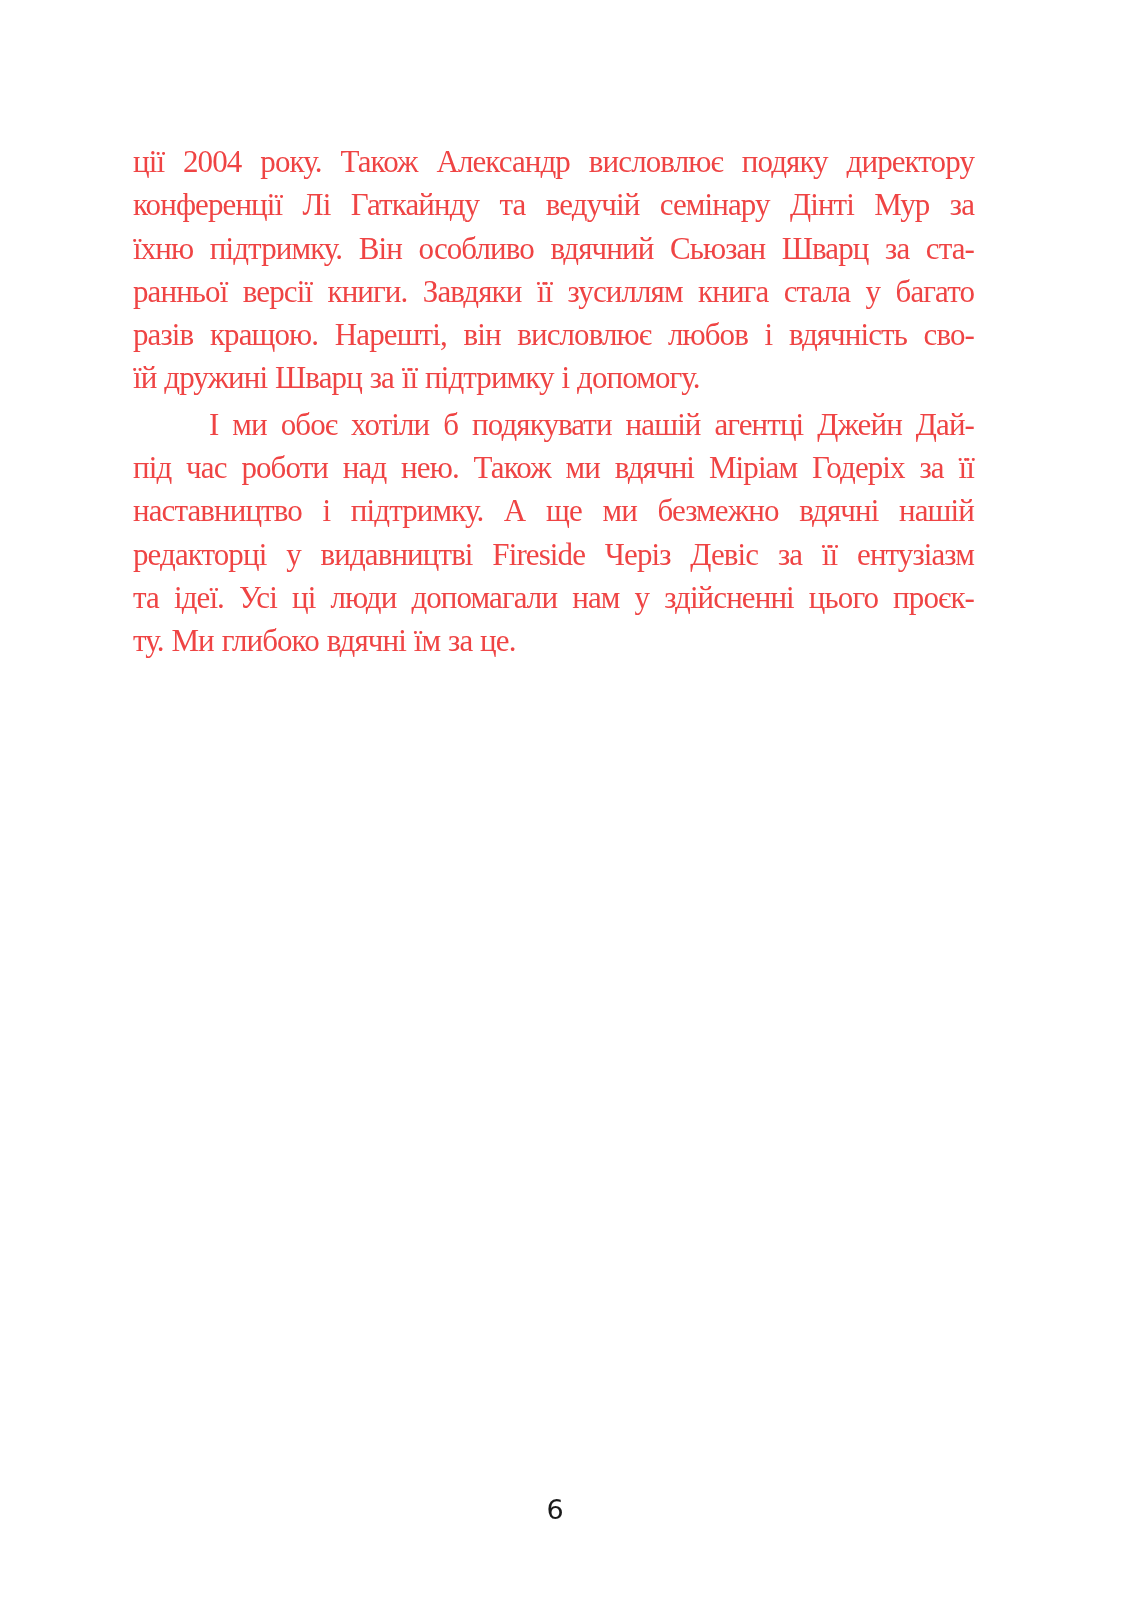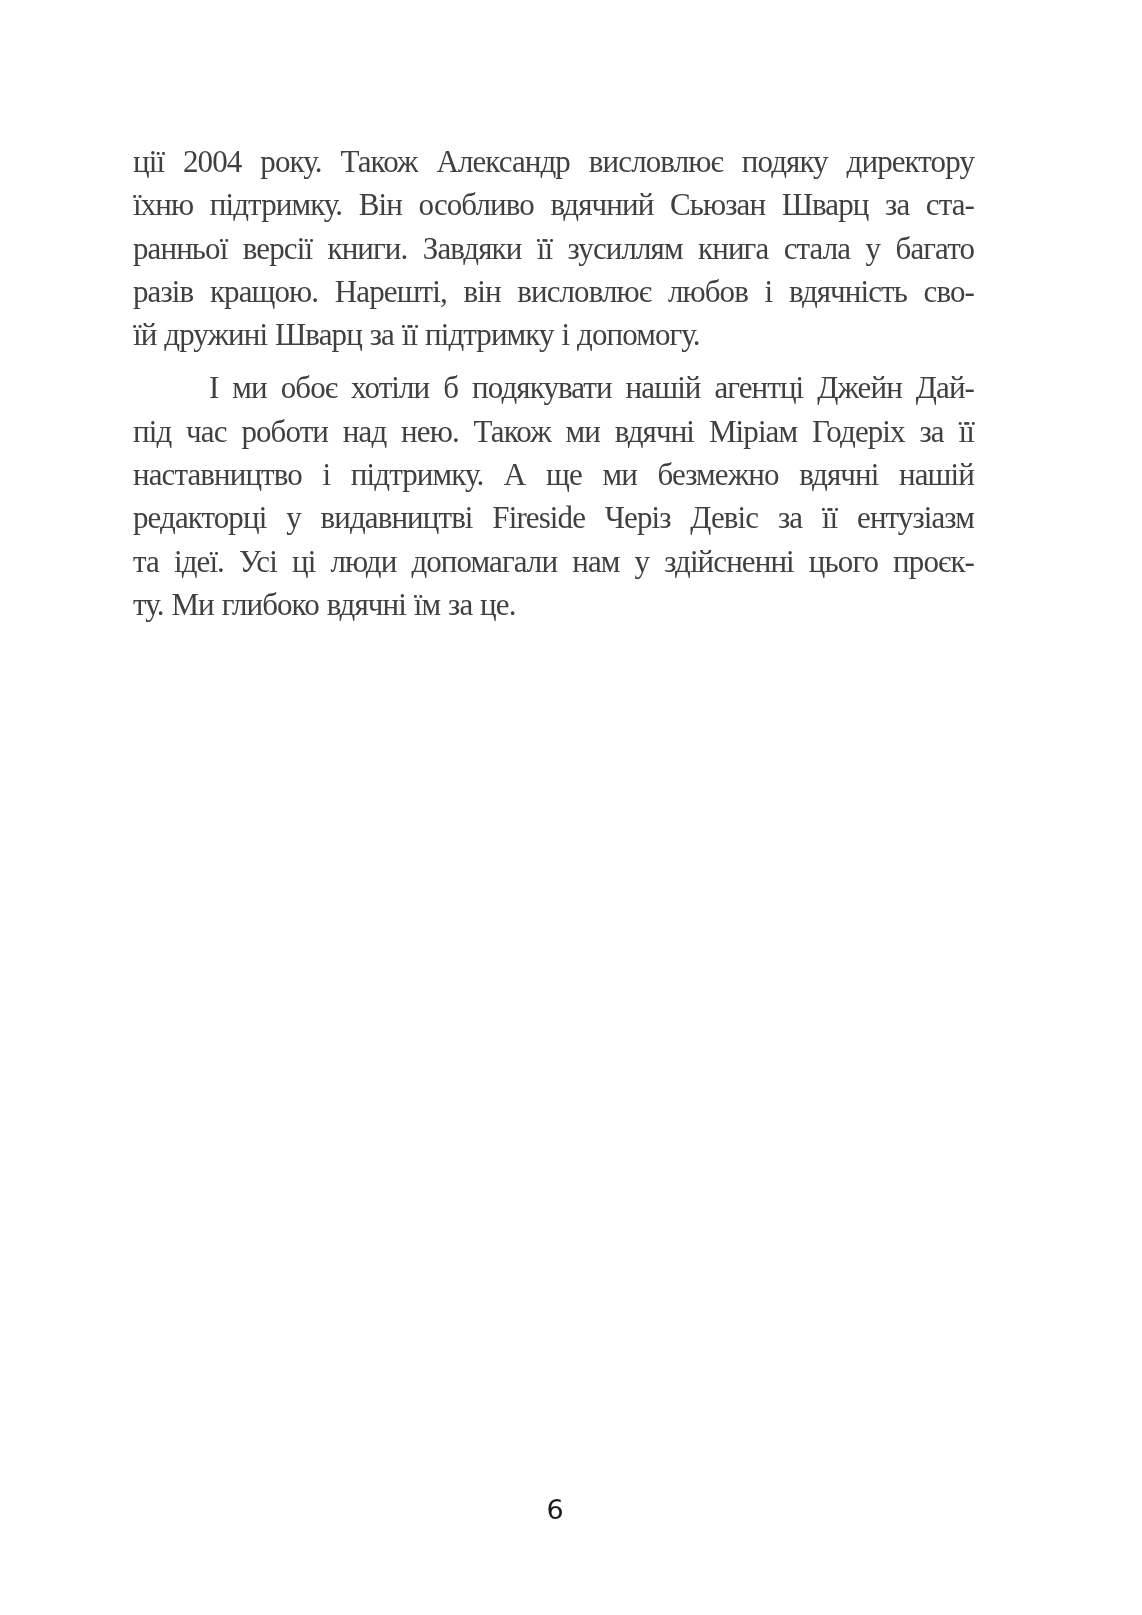--- a/index.html
+++ b/index.html
@@ -21,40 +21,40 @@
       background: #ffffff;
     }
     .text-block {
       position: absolute;
       left: 133px;
       top: 140px;
       width: 841px;
       font-family: "Liberation Serif", "DejaVu Serif", serif;
       font-size: 31px;
       line-height: 43.3px;
-      color: #404040;
+      color: #ef4444;
       letter-spacing: -0.9px;
       word-spacing: 1px;
     }
     .para {
       margin: 0;
       text-align: justify;
     }
     .para .line {
       display: block;
       text-align: justify;
       text-align-last: justify;
       white-space: nowrap;
       height: 43.3px;
     }
     .para .line.last {
       text-align-last: left;
     }
     .para + .para {
-      margin-top: 10px;
+      margin-top: 3px;
     }
     .indent {
       padding-left: 76px;
     }
     .page-number {
       position: absolute;
       left: 0;
       width: 1110px;
       top: 1494px;
       text-align: center;
@@ -63,20 +63,21 @@
       color: #1a1a1a;
     }
   </style>
 </head>
 <body>
 
 <div class="page">
   <div class="text-block">
     <p class="para">
       <span class="line">ції 2004 року. Також Александр висловлює подяку директору</span>
+      <span class="line">конференції Лі Гаткайнду та ведучій семінару Дінті Мур за</span>
       <span class="line">їхню підтримку. Він особливо вдячний Сьюзан Шварц за ста-</span>
       <span class="line">ранньої версії книги. Завдяки її зусиллям книга стала у багато</span>
       <span class="line">разів кращою. Нарешті, він висловлює любов і вдячність сво-</span>
       <span class="line last">їй дружині Шварц за її підтримку і допомогу.</span>
     </p>
     <p class="para">
       <span class="line indent">І ми обоє хотіли б подякувати нашій агентці Джейн Дай-</span>
       <span class="line">під час роботи над нею. Також ми вдячні Міріам Годеріх за її</span>
       <span class="line">наставництво і підтримку. А ще ми безмежно вдячні нашій</span>
       <span class="line">редакторці у видавництві Fireside Черіз Девіс за її ентузіазм</span>

